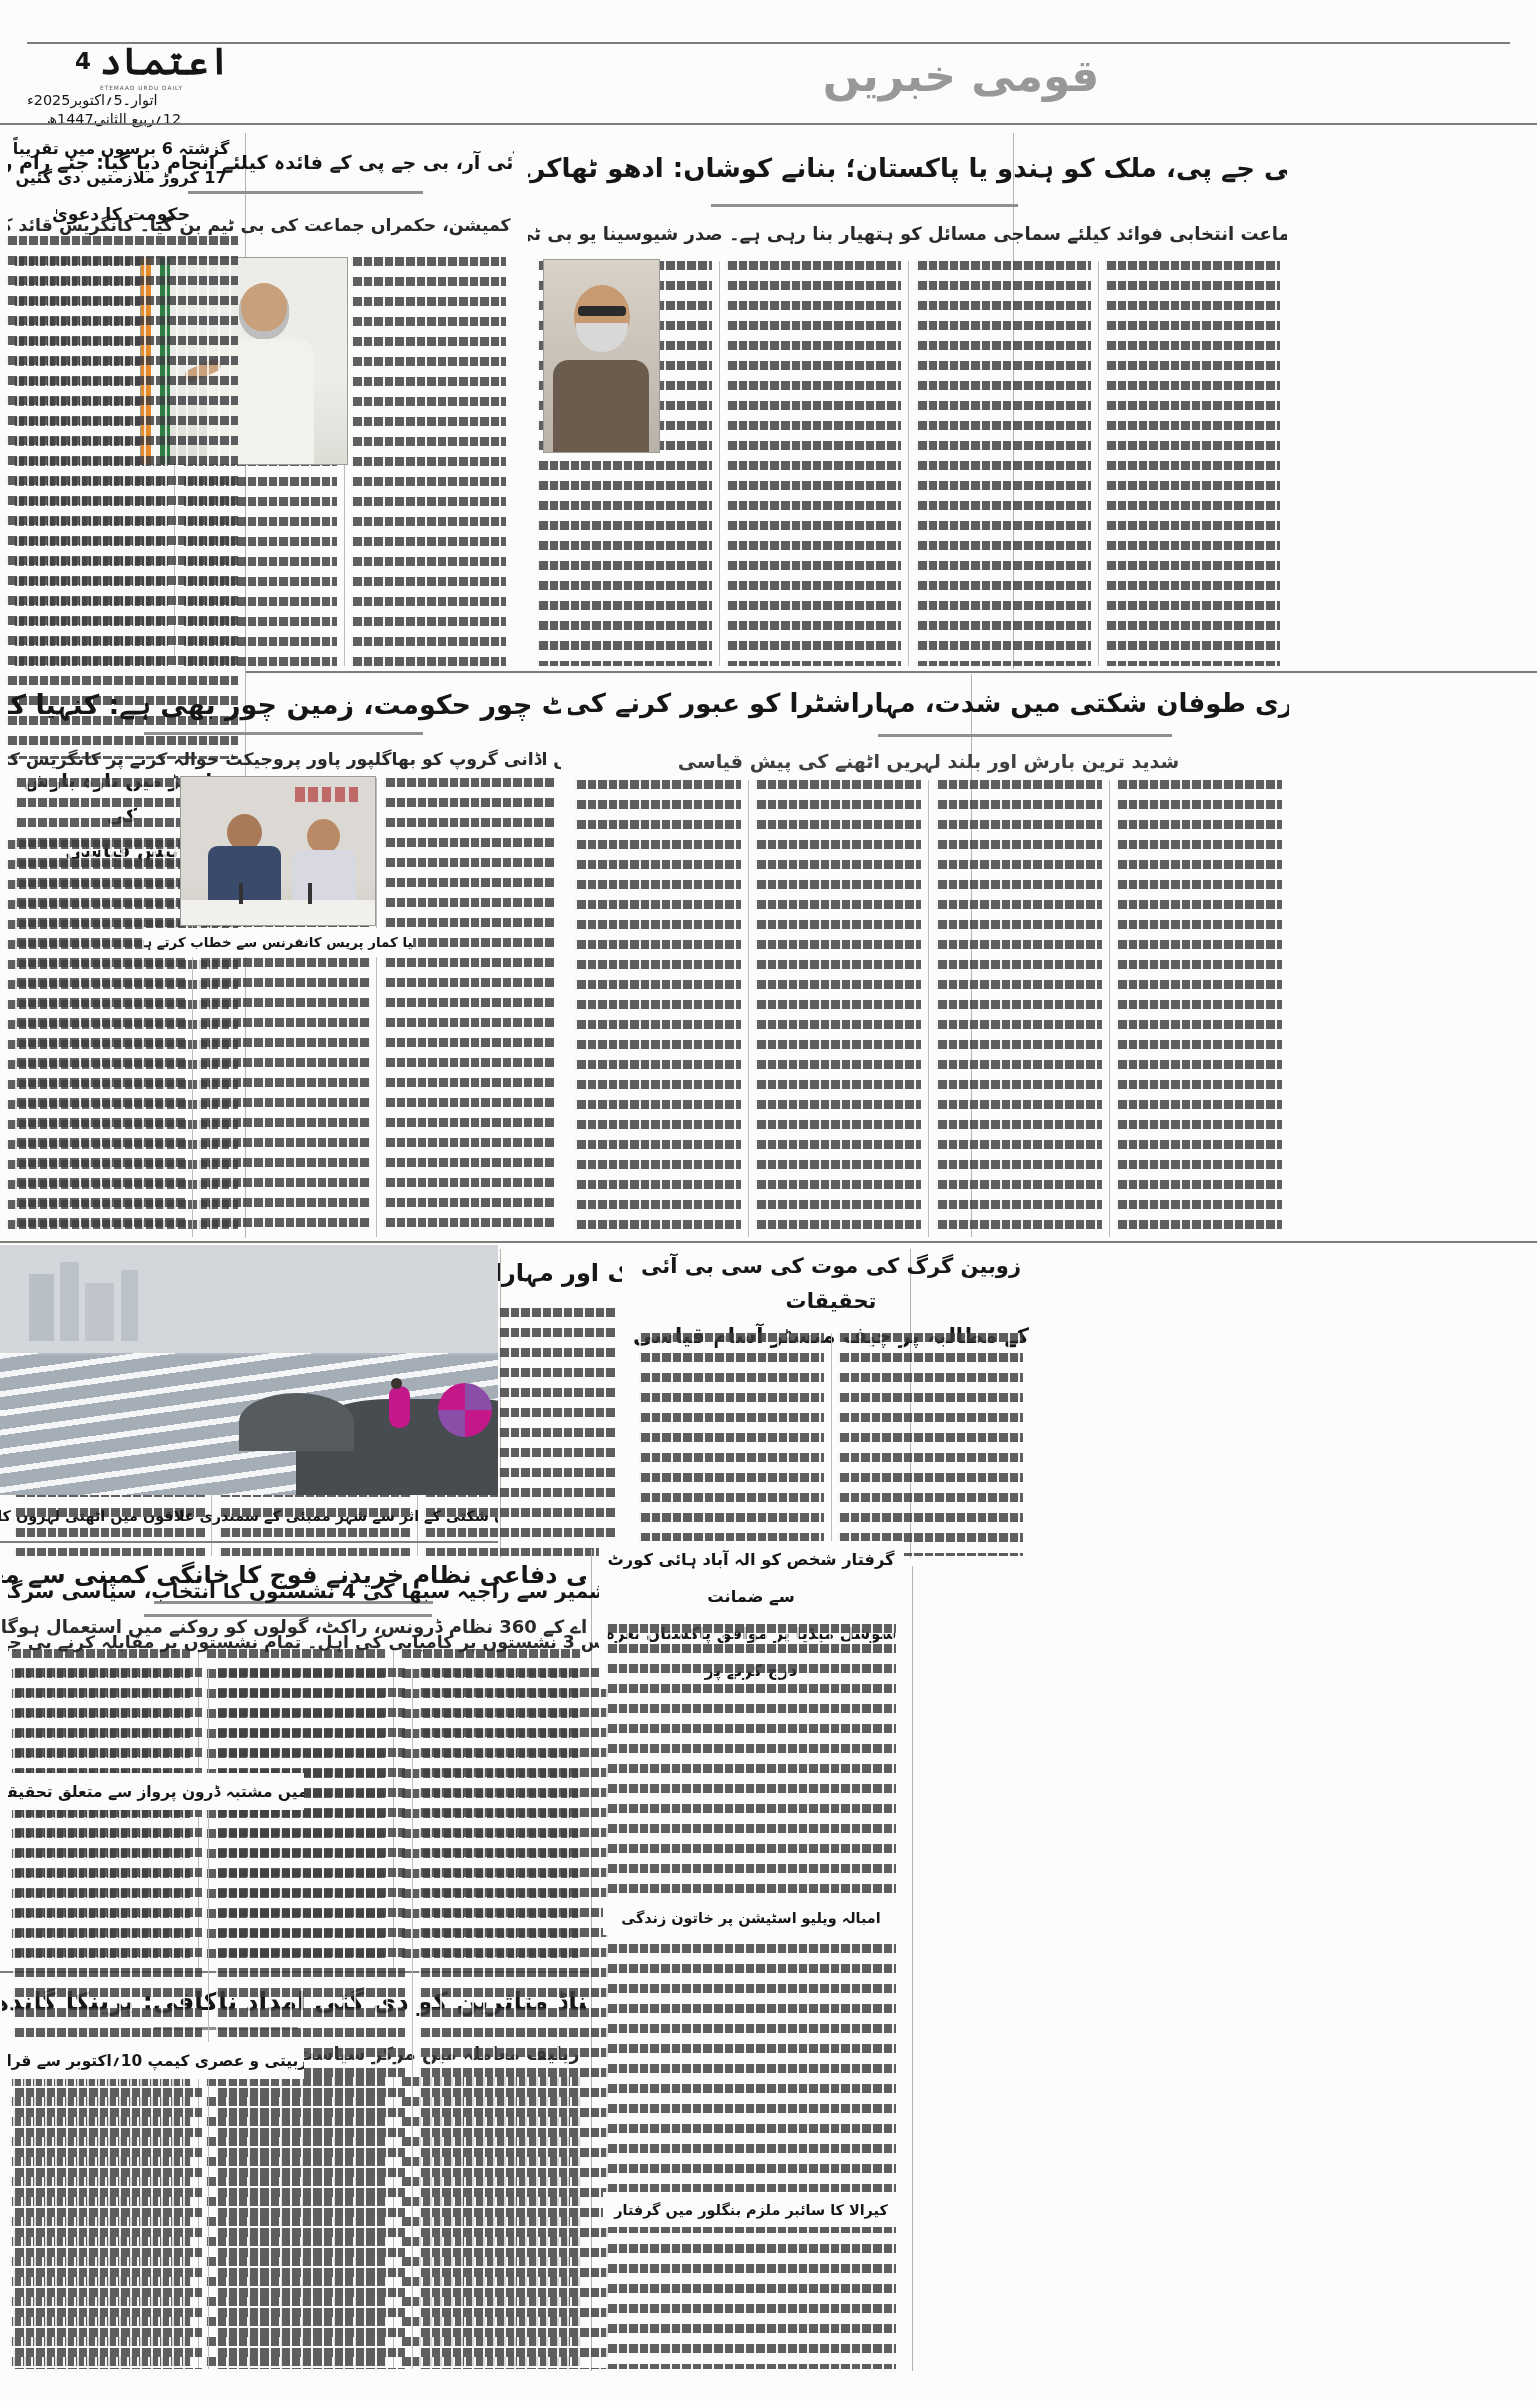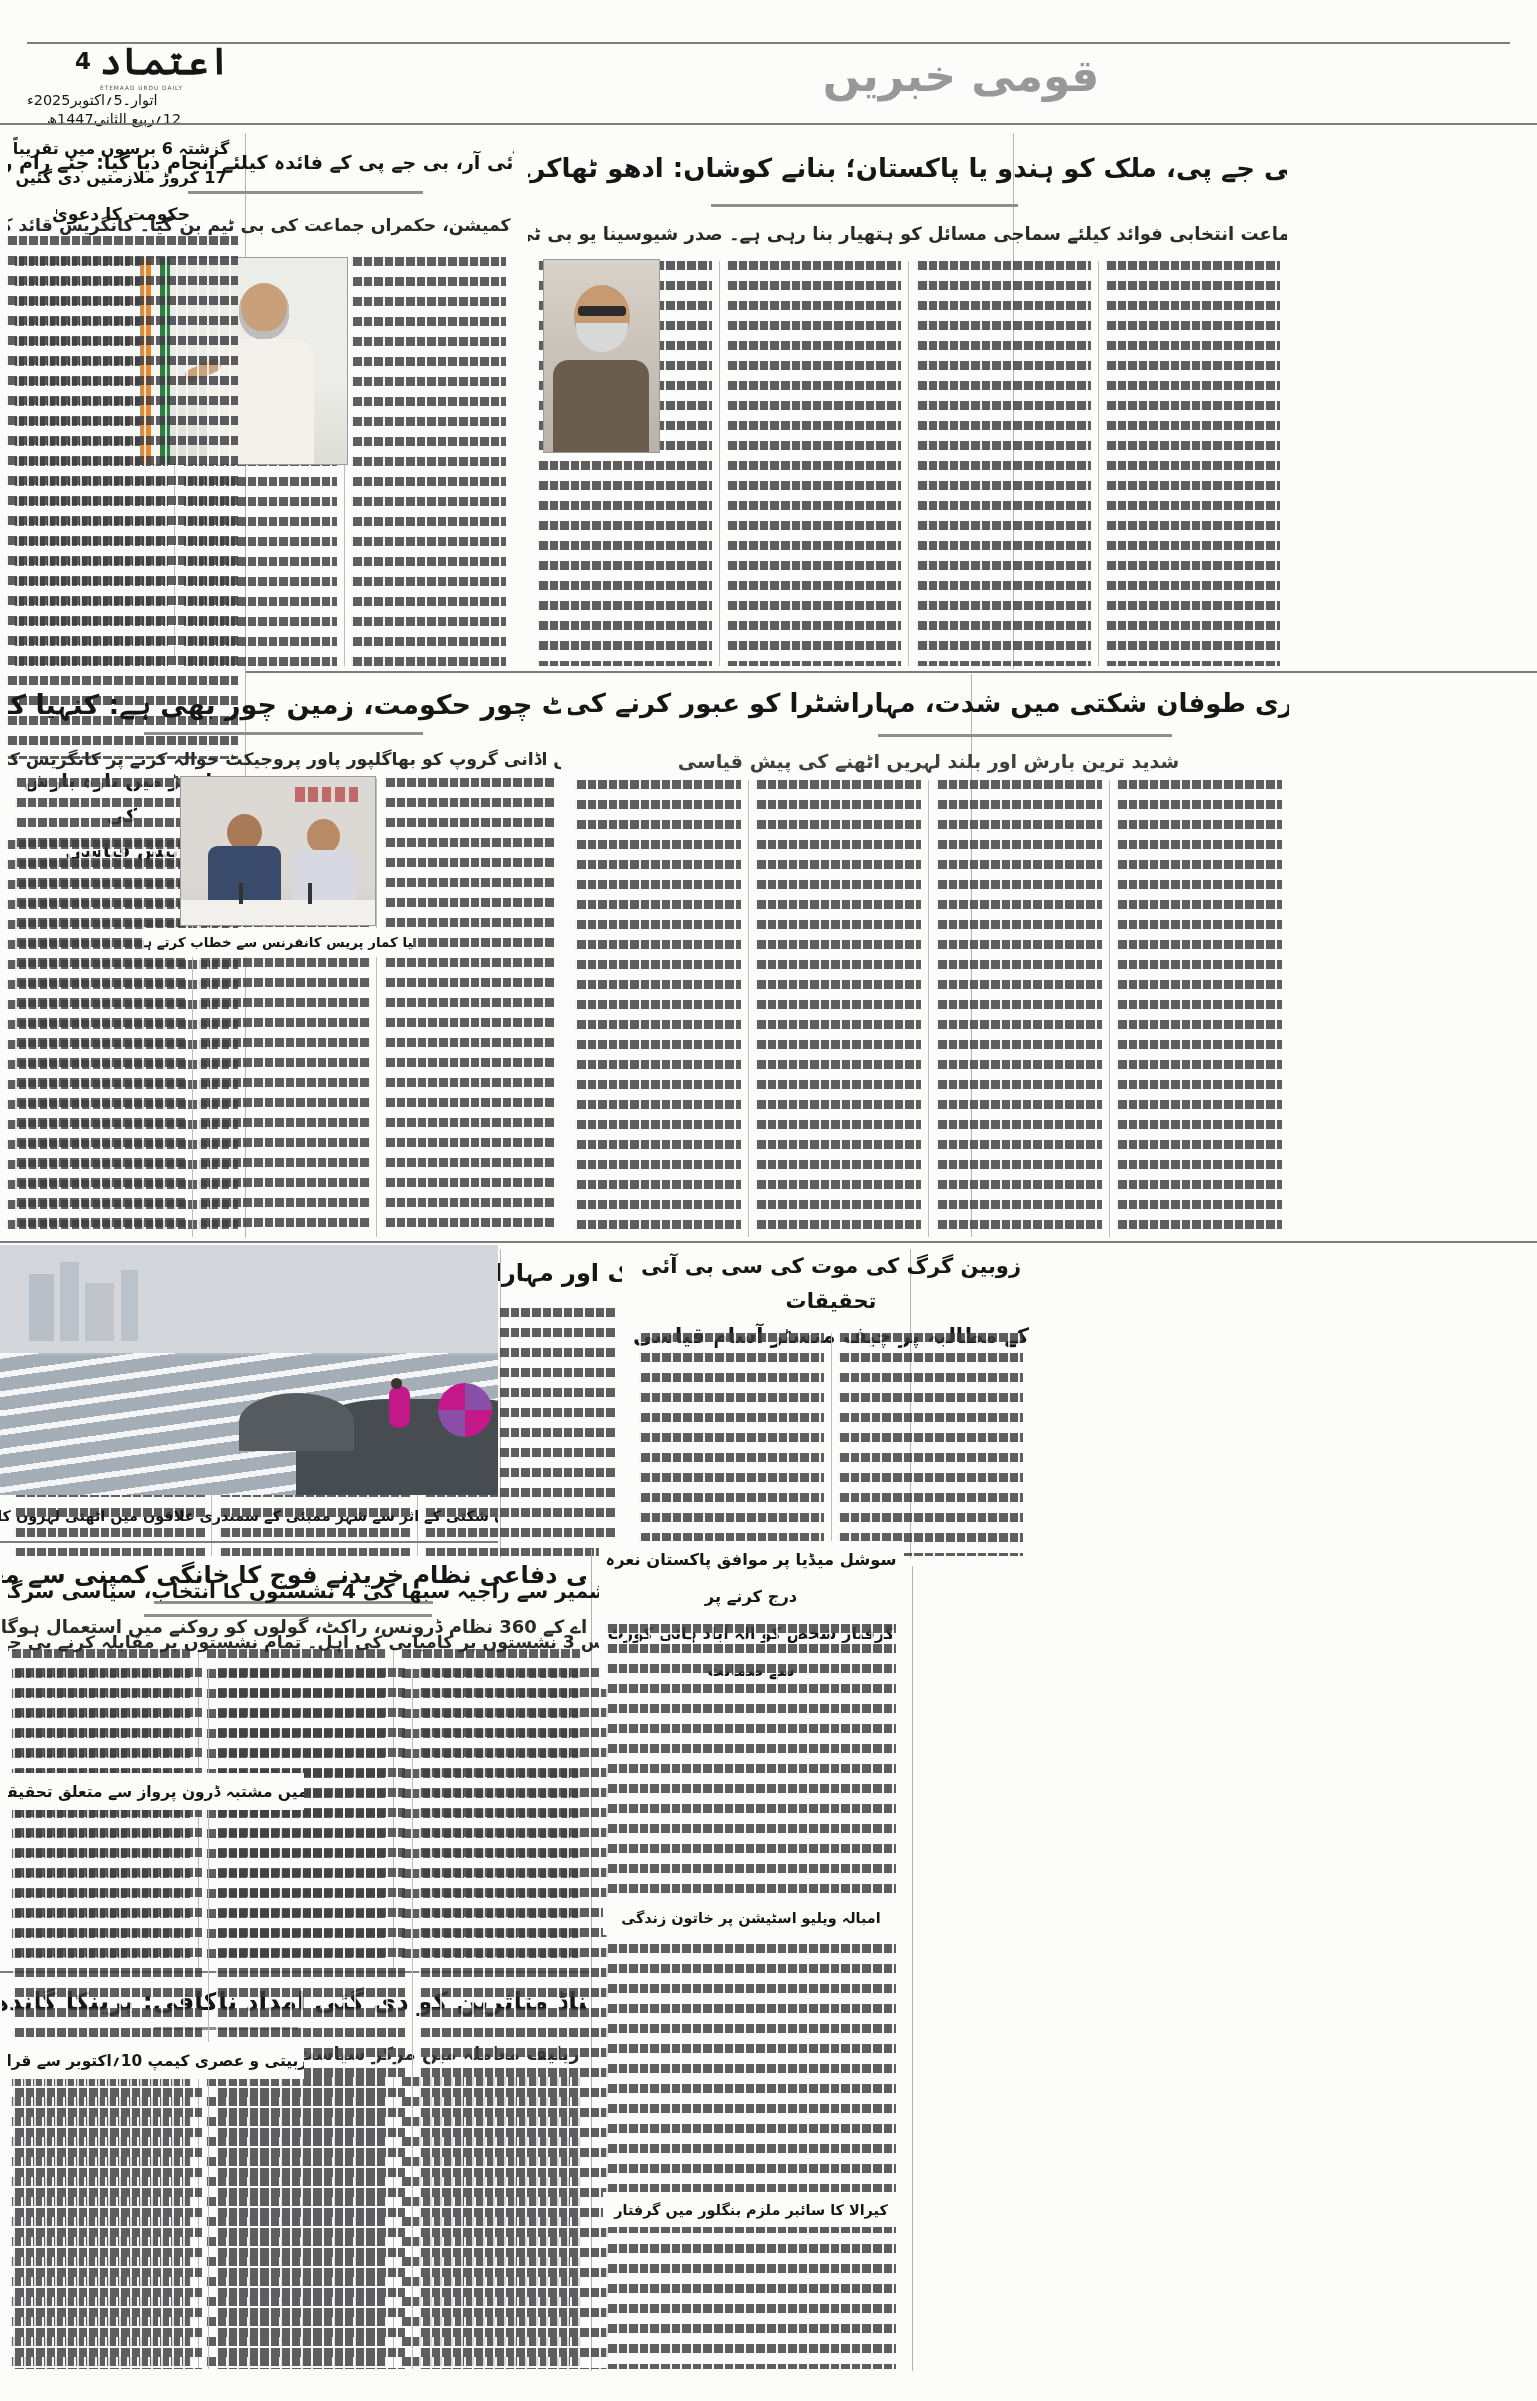--- a/index.html
+++ b/index.html
@@ -247,22 +247,22 @@
         <div class="tx"></div>
       </div>
     <div class="col">
         <div class="tx"></div>
       </div>
   </div>
   <div class="abs fit cap patch" style="left:7.7px;top:1773px;width:296px;height:37px;font-size:15.4px;">جموں میں مشتبہ ڈرون پرواز سے متعلق تحقیقات اہم</div>
   <div class="abs fit cap patch" style="left:7.7px;top:2042px;width:296px;height:37px;font-size:15.4px;">تربیتی و عصری کیمپ 10؍اکتوبر سے قرار</div>
 
   <div class="abs wrap hl patch" style="right:634px;top:1541px;width:304px;font-size:16.3px;line-height:37px;">
+    <div>گرفتار شخص کو الہ آباد ہائی کورٹ سے ضمانت</div>
     <div>سوشل میڈیا پر موافق پاکستان نعرہ درج کرنے پر</div>
-    <div>گرفتار شخص کو الہ آباد ہائی کورٹ سے ضمانت</div>
   </div>
   <div class="abs cols" style="right:634px;top:1624px;width:304px;height:745px;">
     <div class="col">
         <div class="tx"></div>
       </div>
   </div>
   <div class="abs fit cap patch" style="right:638px;top:1900px;width:296px;height:35px;font-size:14.4px;">امبالہ ویلیو اسٹیشن پر خاتون زندگی</div>
   <div class="abs fit cap patch" style="right:638px;top:2192px;width:296px;height:35px;font-size:14.4px;">کیرالا کا سائبر ملزم بنگلور میں گرفتار</div>
 
 </div>

